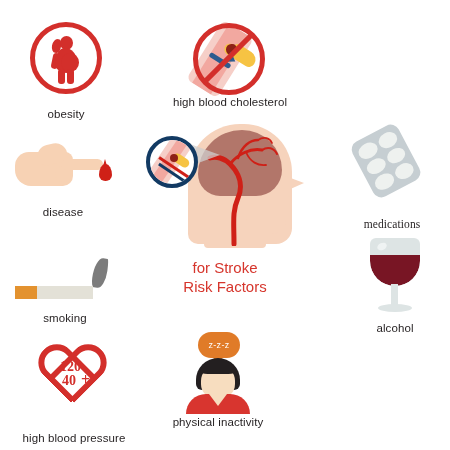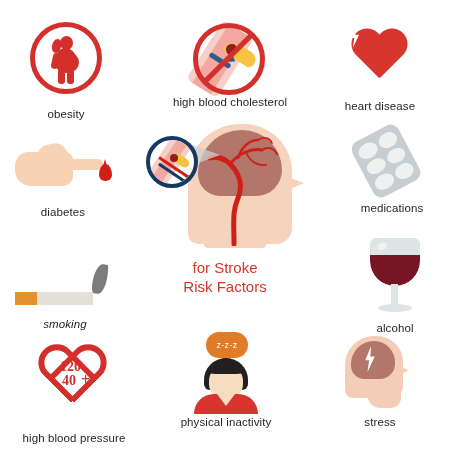--- a/index.html
+++ b/index.html
@@ -191,56 +191,49 @@
       <div class="ch-plaque2"></div>
       <div class="ch-clot"></div>
       <div class="ch-arrow"></div>
       <div class="ch-arrowhead"></div>
       <div class="ring ch-ring"></div>
       <div class="ch-slash"></div>
     </div>
     <div class="cap" style="">high blood cholesterol</div>
   </div>
 
-  <div class="cell" style="left:315px;top:26px;width:130px;">
-    <div class="art hd-wrap">
-      <div class="heart-solid"></div>
-      <div class="hd-bolt"></div>
-    </div>
-    <div class="cap" style="margin-top:16px;">heart disease</div>
-  </div>
 
   <div class="cell" style="left:8px;top:142px;width:110px;">
     <div class="art db-wrap">
       <div class="db-palm"></div>
       <div class="db-thumb"></div>
       <div class="db-knuck"></div>
       <div class="db-finger"></div>
       <div class="db-drop"></div>
     </div>
-    <div class="cap" style="margin-top:12px;">diabetes</div>
+    <div class="cap" style="margin-top:12px;">disease</div>
   </div>
 
   <div class="cell" style="left:337px;top:128px;width:110px;">
     <div class="art md-wrap">
       <div class="md-pack">
         <div class="md-grid">
           <div class="pill"></div>
           <div class="pill"></div>
           <div class="pill"></div>
           <div class="pill"></div>
           <div class="pill"></div>
           <div class="pill"></div>
         </div>
       </div>
     </div>
-    <div class="cap" style="margin-top:8px;">medications</div>
-  </div>
-
-  <div class="cell" style="left:10px;top:262px;width:110px;font-style:italic;">
+    <div class="cap" style="margin-top:24px;font-family:Liberation Serif, serif;">medications</div>
+  </div>
+
+  <div class="cell" style="left:10px;top:256px;width:110px;">
     <div class="art sm-wrap">
       <div class="sm-smoke"></div>
       <div class="sm-body"></div>
       <div class="sm-filter"></div>
     </div>
     <div class="cap" style="margin-top:4px;">smoking</div>
   </div>
 
   <div class="cell" style="left:340px;top:238px;width:110px;">
     <div class="art al-wrap">
@@ -259,46 +252,36 @@
       <div class="bp-heart bp-h"></div>
       <div class="bp-nums">
         <div class="bp-n1">120</div>
         <div class="bp-n2">40</div>
       </div>
       <div class="bp-plus">+</div>
     </div>
     <div class="cap" style="margin-top:22px;">high blood pressure</div>
   </div>
 
-  <div class="cell" style="left:171px;top:332px;width:110px;">
+  <div class="cell" style="left:163px;top:332px;width:110px;">
     <div class="art pi-wrap">
       <div class="pi-bubble">
         <div class="pi-bubble-txt">z-z-z</div>
       </div>
       <div class="pi-bubble-tail"></div>
       <div class="pi-hair"></div>
       <div class="pi-face"></div>
       <div class="pi-fringe"></div>
       <div class="pi-neck"></div>
       <div class="pi-body"></div>
       <div class="pi-v"></div>
     </div>
     <div class="cap" style="margin-top:4px;">physical inactivity</div>
   </div>
 
-  <div class="cell" style="left:325px;top:336px;width:110px;">
-    <div class="art st-wrap">
-      <div class="st-head"></div>
-      <div class="st-nose"></div>
-      <div class="st-jaw"></div>
-      <div class="st-brain"></div>
-      <div class="st-bolt"></div>
-    </div>
-    <div class="cap" style="margin-top:8px;">stress</div>
-  </div>
 
   <div class="center">
     <div class="c-head"></div>
     <div class="c-nose"></div>
     <div class="c-lip"></div>
     <div class="c-chin"></div>
     <div class="c-neck"></div>
     <div class="c-brain"></div>
     <svg width="172" height="128" style="position:absolute;left:0;top:0;">
       <path d="M88 126 C 88 104, 86 94, 92 80 C 98 66, 92 54, 84 46 C 78 40, 70 38, 64 40" stroke="#cf2017" stroke-width="5" fill="none" stroke-linecap="round"></path>

